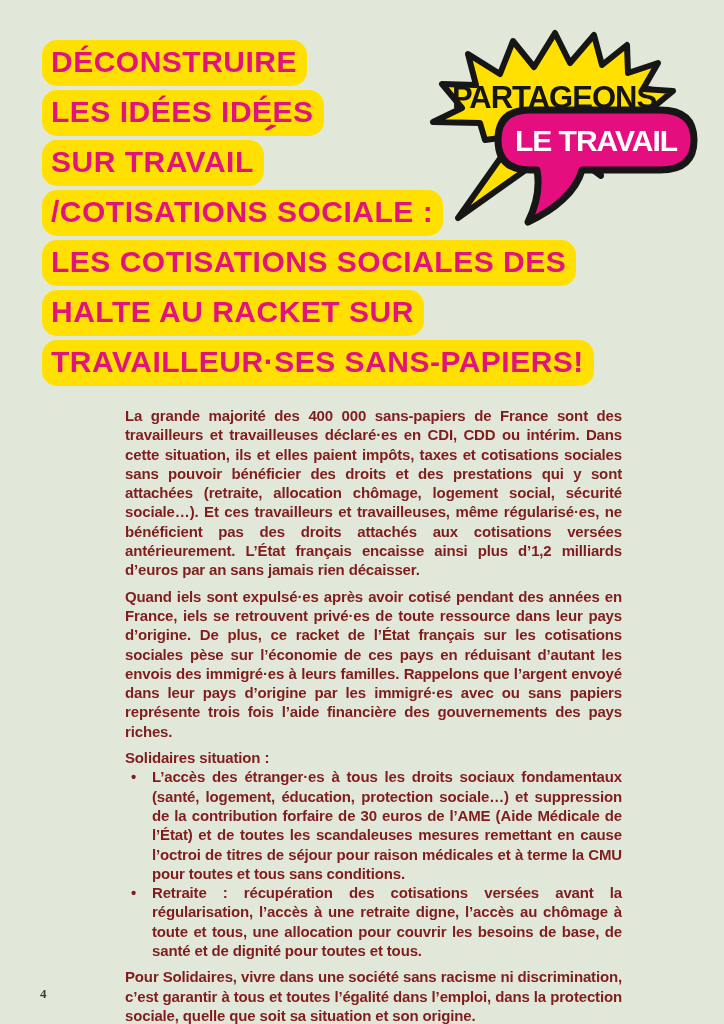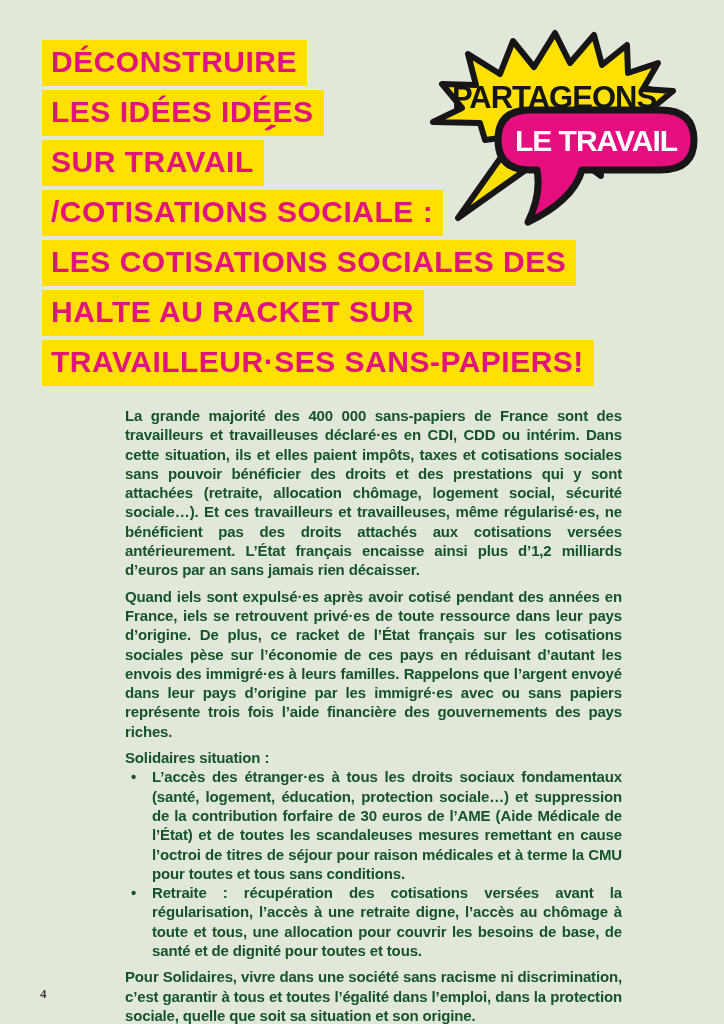--- a/index.html
+++ b/index.html
@@ -18,20 +18,21 @@
     display:inline-block;
     background:#ffe000;
     color:#e0147c;
     font-family:"Liberation Sans",sans-serif;
     font-weight:800;
     font-size:30px;
     line-height:34px;
     letter-spacing:.5px;
     padding:5px 10px 7px 9px;
     white-space:nowrap;
+    border-radius:15px;
   }
   .accent{
     position:absolute;
     top:-20px;right:-12px;
     font-size:42px;
     font-weight:800;
     color:#e0147c;
     transform:rotate(10deg);
     background:transparent;
     line-height:1;
@@ -49,21 +50,21 @@
     font-weight:bold;font-size:30px;letter-spacing:-1px;
     fill:#ffffff;
   }
   
   .body-text{
     position:absolute;left:125px;top:406px;width:497px;
     font-family:"Liberation Sans",sans-serif;
     font-weight:bold;
     font-size:15px;line-height:19.3px;
     letter-spacing:-0.15px;
-    color:#14532d;
+    color:#7f1d1d;
     text-align:justify;
   }
   .body-text p{margin:0 0 7px 0;}
   .demands-heading{margin:0 0 0 0 !important;}
   .demands-list{margin:0 0 7px 0;padding:0;list-style:none;}
   .demands-list li{position:relative;padding-left:27px;}
   .bullet-marker{position:absolute;left:6px;top:0;}
   .closing{margin:0 !important;}
   
   .page-number{

